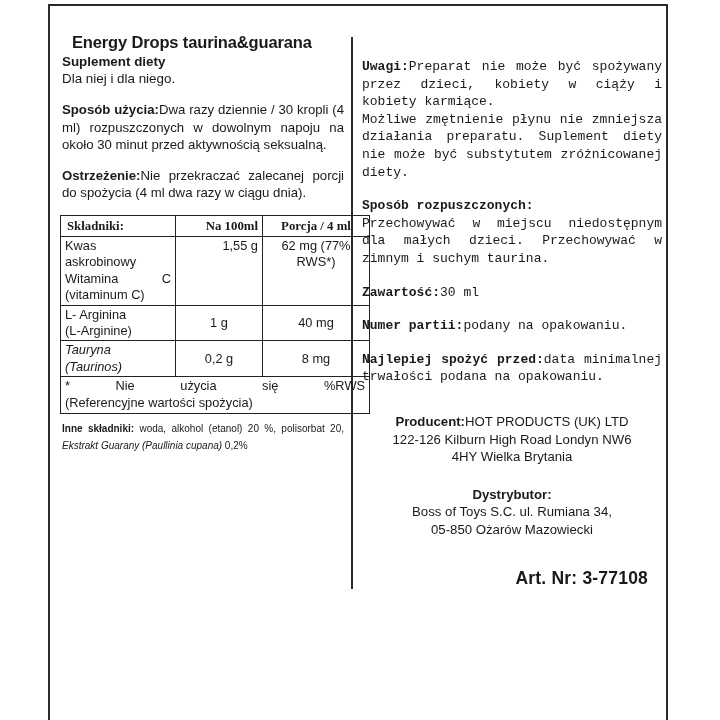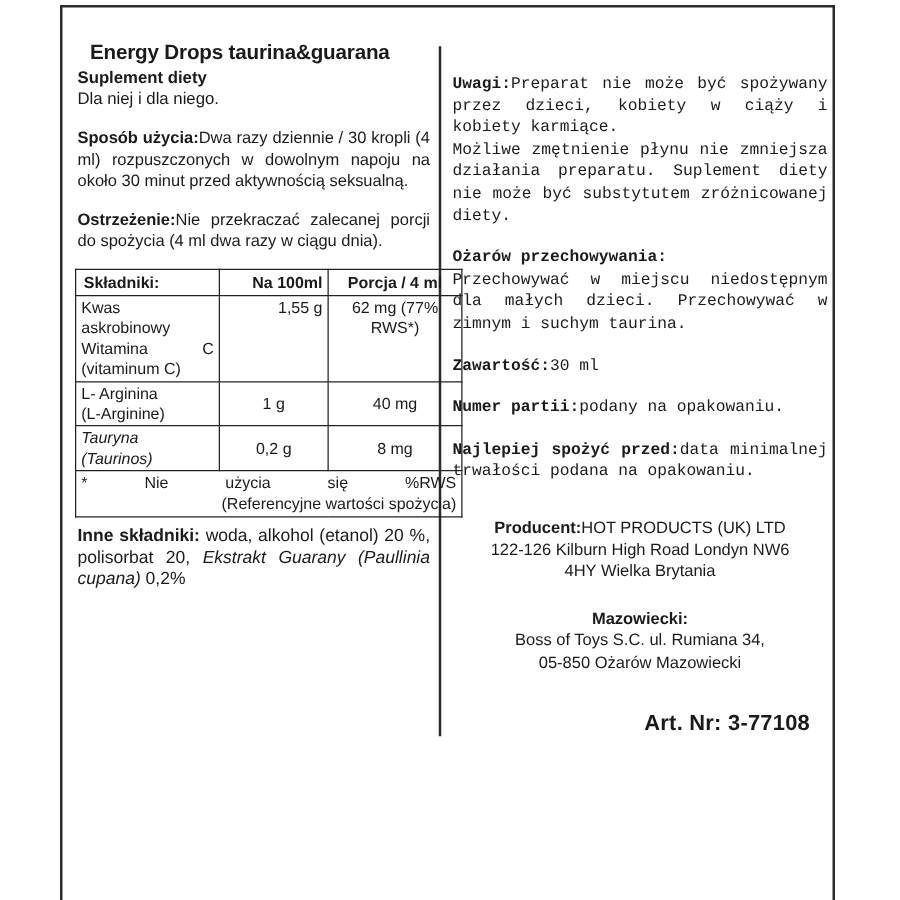--- a/index.html
+++ b/index.html
@@ -112,41 +112,42 @@
     text-align: left;
   }
   .nutri .c-name  { width: 104px; }
   .nutri .c-per100{ width: 78px;  text-align: right; }
   .nutri .c-serv  { width: 98px;  text-align: center; }
   .nutri thead td {
     font-weight: bold;
     text-align: center;
     padding-top: 2px;
     padding-bottom: 2px;
+    font-family: Liberation Serif, serif;
   }
   .nutri thead td.c-name { text-align: left; padding-left: 6px; }
   .nutri td.mid { text-align: center; vertical-align: middle; }
   .nutri .rowname-just {
     text-align: justify;
     text-align-last: justify;
   }
   .nutri .footnote {
     font-size: 12.8px;
     line-height: 16.4px;
     padding: 1px 4px 2px 4px;
   }
   .nutri .footnote .fn-line1 {
     display: block;
     text-align: justify;
     text-align-last: justify;
   }
-  .nutri .footnote .fn-line2 { display: block; text-align: right; }
+  .nutri .footnote .fn-line2 { display: block; }
 
   .other-ing {
-    font-size: 14px;
+    font-size: 10px;
     line-height: 17px;
     text-align: justify;
     margin: 6px 0 0 4px;
     width: 282px;
   }
 
   
   .r-blk {
     font-size: 13px;
     line-height: 17.6px;
@@ -241,37 +242,37 @@
         </tbody>
       </table>
 
       <p class="other-ing"><span class="lead">Inne składniki:</span><span> woda, alkohol (etanol) 20 %, polisorbat 20, </span><span class="ital">Ekstrakt Guarany (Paullinia cupana)</span><span> 0,2%</span></p>
     </div>
 
     <div class="col-right">
 
       <p class="r-blk"><span class="lead">Uwagi:</span><span>Preparat nie może być spożywany przez dzieci, kobiety w ciąży i kobiety karmiące.</span><br><span>Możliwe zmętnienie płynu nie zmniejsza działania preparatu. Suplement diety nie może być substytutem zróżnicowanej diety.</span></p>
 
-      <p class="r-blk"><span class="r-head">Ożarów przechowywania:</span><span>Przechowywać w miejscu niedostępnym dla małych dzieci. Przechowywać w zimnym i suchym taurina.</span></p>
+      <p class="r-blk"><span class="r-head">Sposób rozpuszczonych:</span><span>Przechowywać w miejscu niedostępnym dla małych dzieci. Przechowywać w zimnym i suchym taurina.</span></p>
 
       <p class="r-blk"><span class="lead">Zawartość:</span><span>30 ml</span></p>
 
       <p class="r-blk"><span class="lead">Numer partii:</span><span>podany na opakowaniu.</span></p>
 
       <p class="r-blk"><span class="lead">Najlepiej spożyć przed:</span><span>data minimalnej trwałości podana na opakowaniu.</span></p>
 
       <div class="gap-sm"></div>
 
       <p class="centered"><span class="lead">Producent:</span><span>HOT PRODUCTS (UK) LTD</span></p>
       <p class="centered">122-126 Kilburn High Road Londyn NW6</p>
       <p class="centered">4HY Wielka Brytania</p>
 
       <div class="gap-md"></div>
 
-      <p class="centered lead">Mazowiecki:</p>
+      <p class="centered lead">Dystrybutor:</p>
       <p class="centered">Boss of Toys S.C. ul. Rumiana 34,</p>
       <p class="centered">05-850 Ożarów Mazowiecki</p>
 
       <p class="artnr">Art. Nr: 3-77108</p>
     </div>
 
   </div>
 </div>
 
 </body></html>

